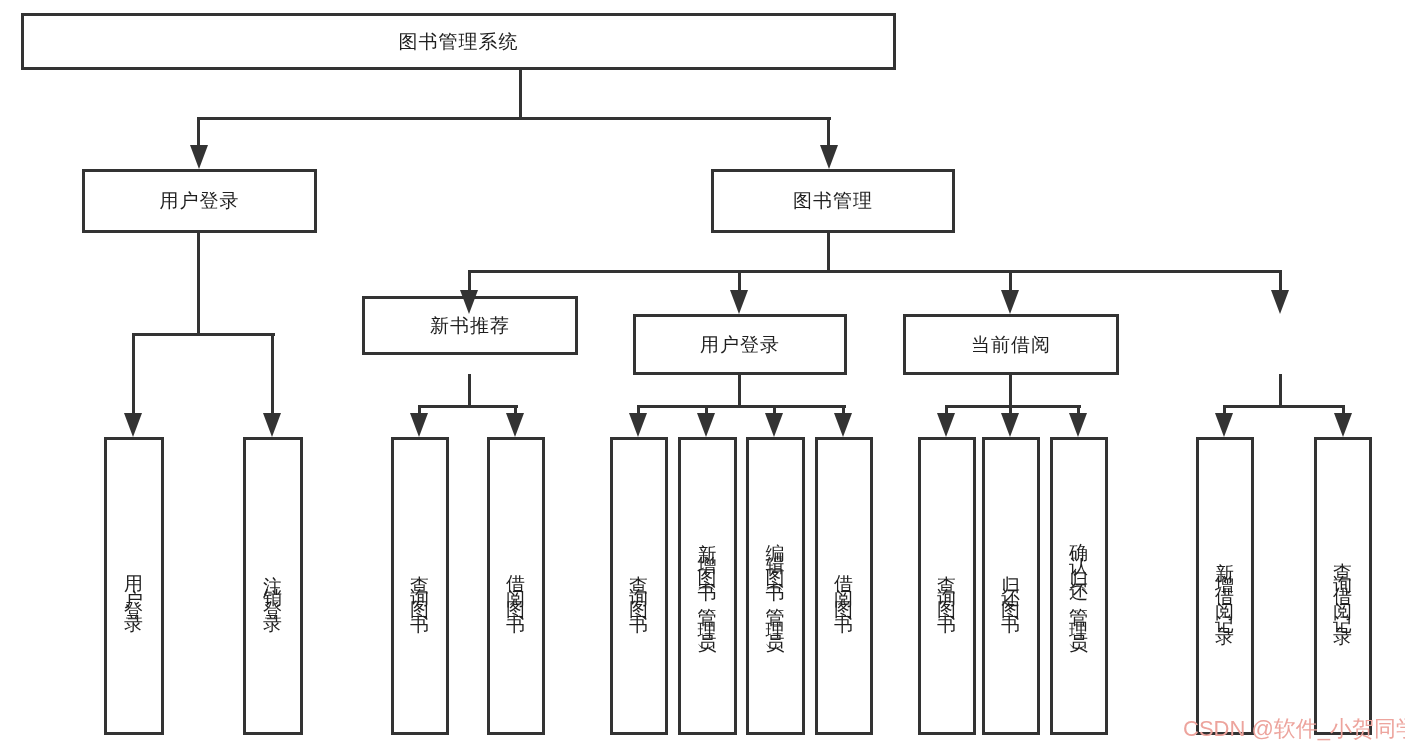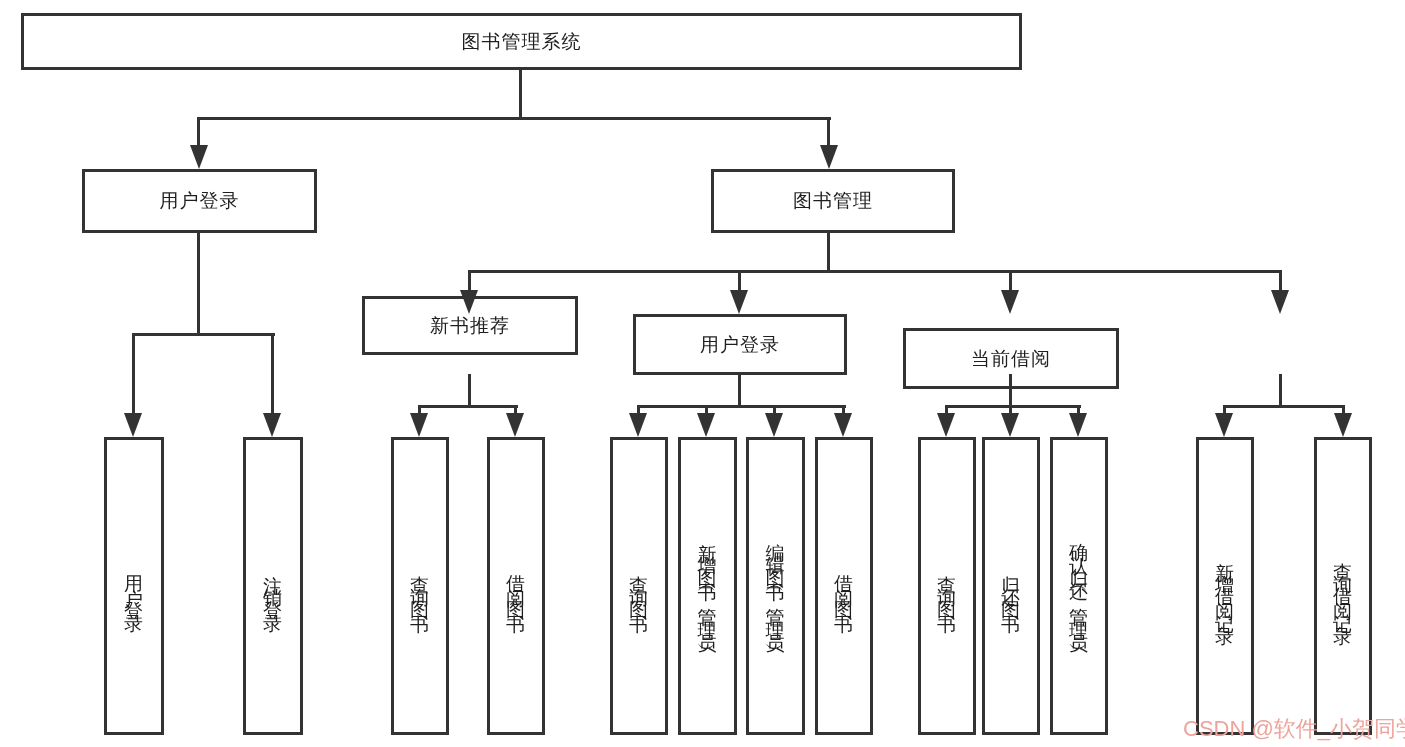--- a/index.html
+++ b/index.html
@@ -34,38 +34,38 @@
   .watermark{
     position:absolute;left:1183px;top:714px;z-index:5;
     font-size:22px;white-space:nowrap;color:var(--watermark);
   }
 </style>
 </head>
 <body>
 
 <div class="canvas">
 
-  <div class="node" style="left:21px;top:13px;width:1001px;height:57px;">
+  <div class="node" style="left:21px;top:13px;width:875px;height:57px;">
     <span>图书管理系统</span>
   </div>
 
   <div class="node" style="left:82px;top:169px;width:235px;height:64px;">
     <span>用户登录</span>
   </div>
   <div class="node" style="left:711px;top:169px;width:244px;height:64px;">
     <span>图书管理</span>
   </div>
 
   <div class="node" style="left:362px;top:296px;width:216px;height:59px;">
     <span>新书推荐</span>
   </div>
   <div class="node" style="left:633px;top:314px;width:214px;height:61px;">
     <span>用户登录</span>
   </div>
-  <div class="node" style="left:903px;top:314px;width:216px;height:61px;margin-top:14px;">
+  <div class="node" style="left:903px;top:314px;width:216px;height:61px;">
     <span>当前借阅</span>
   </div>
 
   <div class="node leaf" style="left:104px;top:437px;width:60px;height:298px;">
     <span class="vtext">用户登录</span>
   </div>
   <div class="node leaf" style="left:243px;top:437px;width:60px;height:298px;">
     <span class="vtext">注销登录</span>
   </div>
 

